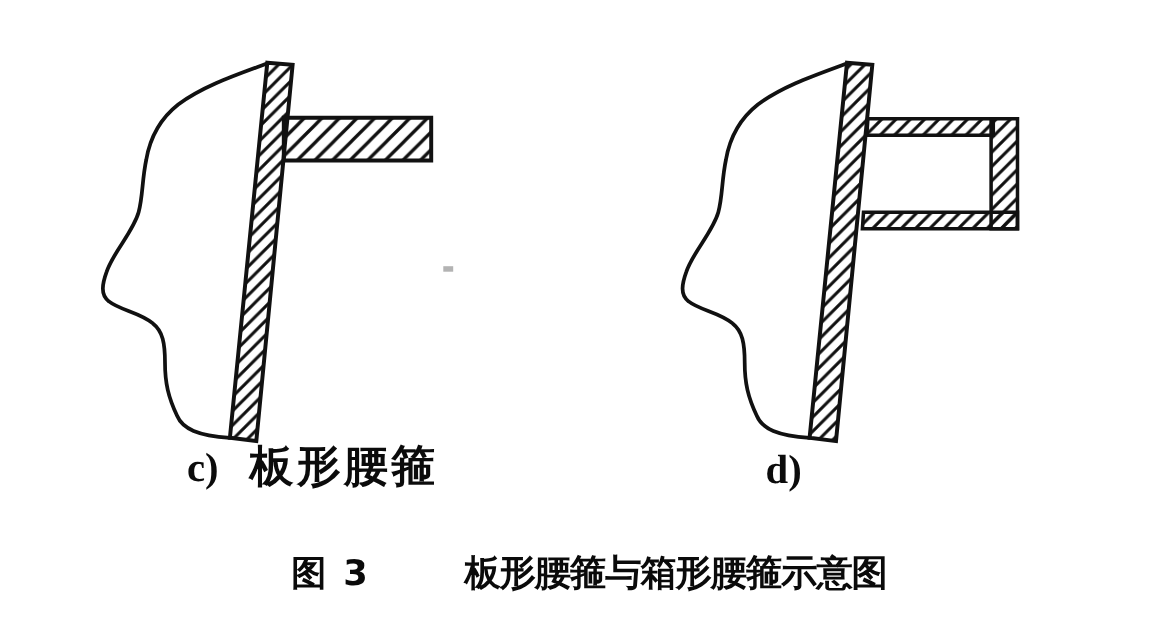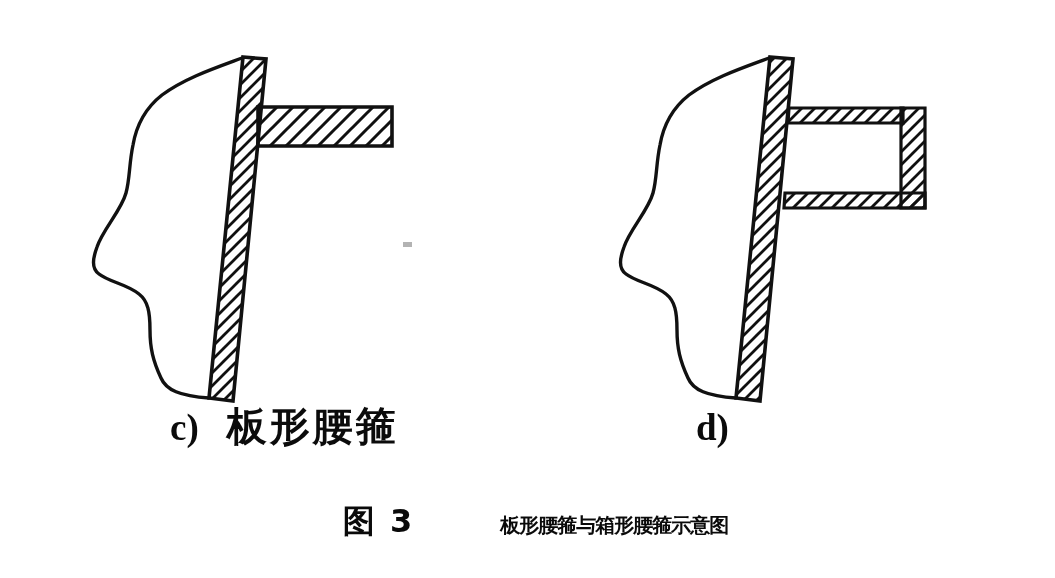--- a/index.html
+++ b/index.html
@@ -27,21 +27,21 @@
     color: #0b0b0b;
     white-space: nowrap;
   }
   .panel-tag {
     font-family: "Liberation Serif", serif;
     font-weight: bold;
     font-size: 37px;
     line-height: 40px;
   }
   .panel-text {
-    font-family: Liberation Sans, sans-serif;
+    font-family: Liberation Mono, monospace;
     font-weight: bold;
     font-size: 40px;
     line-height: 40px;
     letter-spacing: 3px;
   }
   #label-c { left: 170px; top: 406px; }
   #label-c .panel-tag { margin-right: 28px; }
   #label-d { left: 696px; top: 408px; }
   #label-d .panel-tag { margin-right: 42px; }
   .caption {
@@ -60,21 +60,21 @@
     font-family: "DejaVu Sans", "Liberation Serif", sans-serif;
     font-weight: bold;
     font-size: 32px;
     line-height: 34px;
     margin-right: 40px;
     letter-spacing: 2px;
   }
   .caption-text {
     font-family: "DejaVu Sans", sans-serif;
     font-weight: bold;
-    font-size: 20px;
+    font-size: 33px;
     line-height: 34px;
     letter-spacing: -1px;
     margin-left: 46px;
   }
 </style>
 </head>
 <body>
 
 <div class="canvas">
 

